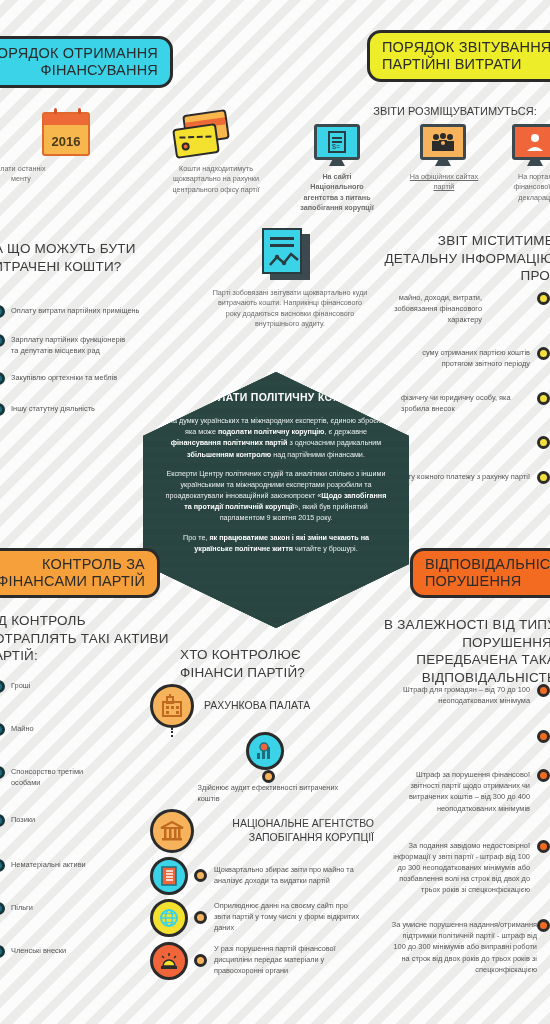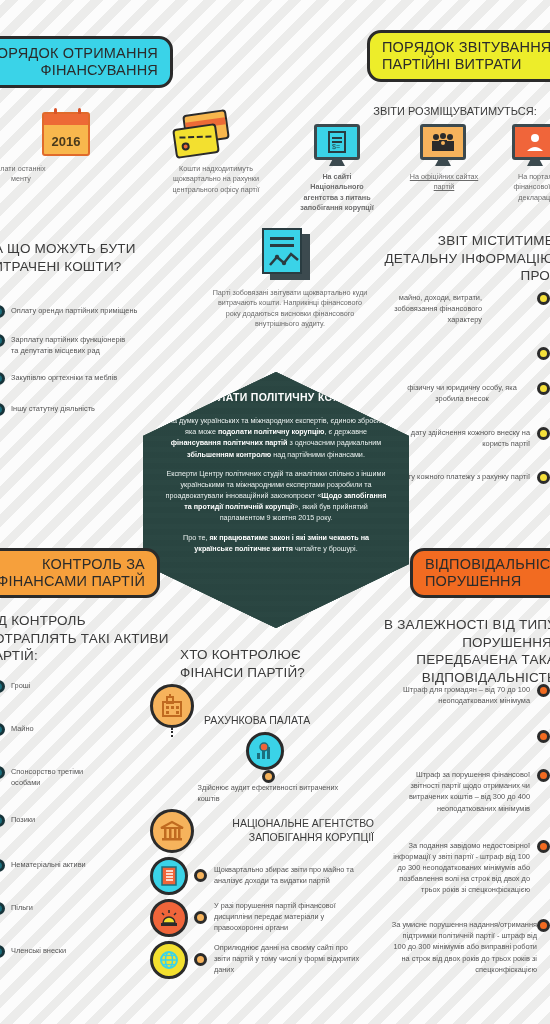--- a/index.html
+++ b/index.html
@@ -251,21 +251,21 @@
       <path d="M3 20 q8 -8 16 0z" fill="#fff"></path>
     </svg>
   </div>
   <div class="cap" style="left:500px;top:172px;width:72px;">На порталі фінансової е-декларації</div>
 
   <div class="sec-title" style="left:-16px;top:240px;width:190px;">НА ЩО МОЖУТЬ БУТИ ВИТРАЧЕНІ КОШТИ?</div>
 
   <div class="blist" style="left:-8px;top:305px;width:180px;">
     <div class="brow">
       <span class="bdot dot-teal"></span>
-      <span class="btxt" style="margin-left:6px;">Оплату оренди партійних приміщень</span>
+      <span class="btxt" style="margin-left:6px;">Оплату витрати партійних приміщень</span>
     </div>
     <div class="brow" style="margin-top:16px;">
       <span class="bdot dot-teal"></span>
       <span class="btxt" style="margin-left:6px;width:120px;">Зарплату партійних функціонерів та депутатів місцевих рад</span>
     </div>
     <div class="brow" style="margin-top:16px;">
       <span class="bdot dot-teal"></span>
       <span class="btxt" style="margin-left:6px;">Закупівлю оргтехніки та меблів</span>
     </div>
     <div class="brow" style="margin-top:18px;">
@@ -289,28 +289,28 @@
   <div class="cap" style="left:212px;top:288px;width:156px;">Парті зобовязані звітувати щоквартально куди витрачають кошти. Наприкінці фінансового року додаються висновки фінансового внутрішнього аудиту.</div>
 
   <div class="sec-title" style="left:378px;top:232px;width:176px;text-align:right;">ЗВІТ МІСТИТИМЕ ДЕТАЛЬНУ ІНФОРМАЦІЮ ПРО:</div>
 
   <div class="blist" style="left:378px;top:292px;width:172px;">
     <div class="brow r" style="margin-bottom:22px;gap:48px;">
       <span class="btxt" style="margin-right:7px;text-align:right;width:136px;">майно, доходи, витрати, зобовязання фінансового характеру</span>
       <span class="bdot dot-yellow"></span>
     </div>
     <div class="brow r" style="margin-bottom:22px;">
+      <span class="btxt" style="margin-right:7px;text-align:right;width:136px;">суму отриманих партією коштів протягом звітного періоду</span>
       <span class="bdot dot-yellow"></span>
     </div>
     <div class="brow r" style="margin-bottom:22px;">
-      <span class="btxt" style="margin-right:7px;text-align:center;width:136px;">фізичну чи юридичну особу, яка зробила внесок</span>
+      <span class="btxt" style="text-align:left;width:136px;">фізичну чи юридичну особу, яка зробила внесок</span>
       <span class="bdot dot-yellow"></span>
     </div>
     <div class="brow r" style="margin-bottom:22px;">
-      <span class="btxt" style="margin-right:7px;text-align:right;width:136px;">дату здійснення кожного внеску на користь партії</span>
       <span class="bdot dot-yellow"></span>
     </div>
     <div class="brow r">
       <span class="btxt" style="margin-right:7px;text-align:right;width:136px;">дату кожного платежу з рахунку партії</span>
       <span class="bdot dot-yellow"></span>
     </div>
   </div>
 
   <div class="hex">
     <div class="hex-photo"></div>
@@ -365,21 +365,21 @@
     <div class="brow">
       <span class="bdot dot-teal"></span>
       <span class="btxt" style="margin-left:6px;">Членські внески</span>
     </div>
   </div>
 
   <div class="sec-title" style="left:180px;top:646px;width:180px;">ХТО КОНТРОЛЮЄ ФІНАНСИ ПАРТІЙ?</div>
 
   <div class="chain">
 
-    <div class="chain-row" style="margin-bottom:4px;align-items:flex-end;">
+    <div class="chain-row" style="margin-bottom:4px;">
       <div class="circ circ-lg c-orange">
         <svg width="26" height="24" viewBox="0 0 26 24" aria-hidden="true">
           <rect x="4" y="8" width="18" height="14" fill="none" stroke="#c06a20" stroke-width="2"></rect>
           <rect x="8" y="3" width="6" height="6" fill="none" stroke="#c06a20" stroke-width="2"></rect>
           <line x1="11" y1="0" x2="11" y2="3" stroke="#c06a20" stroke-width="2"></line>
           <rect x="7" y="12" width="3" height="3" fill="#c06a20"></rect>
             <rect x="12" y="12" width="3" height="3" fill="#c06a20"></rect>
           <rect x="17" y="12" width="3" height="3" fill="#c06a20"></rect>
             <rect x="7" y="17" width="3" height="3" fill="#c06a20"></rect>
           <rect x="17" y="17" width="3" height="3" fill="#c06a20"></rect>
@@ -424,47 +424,47 @@
           <line x1="7" y1="6" x2="14" y2="6" stroke="#fff" stroke-width="1.5"></line>
           <line x1="7" y1="9" x2="14" y2="9" stroke="#fff" stroke-width="1.5"></line>
           <line x1="7" y1="12" x2="14" y2="12" stroke="#fff" stroke-width="1.5"></line>
           <line x1="7" y1="15" x2="14" y2="15" stroke="#fff" stroke-width="1.5"></line>
         </svg>
       </div>
       <span class="minidot"></span>
       <span class="chain-text" style="width:142px;">Щоквартально збирає звіти про майно та аналізує доходи та видатки партій</span>
     </div>
 
+    <div class="chain-row">
+      <div class="circ circ-md c-yel">
+        <svg width="22" height="22" viewBox="0 0 22 22" aria-hidden="true">
+          <circle cx="11" cy="11" r="8" fill="none" stroke="#3ad3e8" stroke-width="2"></circle>
+          <ellipse cx="11" cy="11" rx="3.5" ry="8" fill="none" stroke="#3ad3e8" stroke-width="1.5"></ellipse>
+          <line x1="3" y1="11" x2="19" y2="11" stroke="#3ad3e8" stroke-width="1.5"></line>
+          <line x1="4.5" y1="6.5" x2="17.5" y2="6.5" stroke="#3ad3e8" stroke-width="1.2"></line>
+          <line x1="4.5" y1="15.5" x2="17.5" y2="15.5" stroke="#3ad3e8" stroke-width="1.2"></line>
+        </svg>
+      </div>
+      <span class="minidot"></span>
+      <span class="chain-text" style="width:146px;">Оприлюднює данні на своєму сайті про звіти партій у тому числі у формі відкритих даних</span>
+    </div>
+
     <div class="chain-row" style="margin-bottom:4px;">
       <div class="circ circ-md c-red">
         <svg width="22" height="20" viewBox="0 0 22 20" aria-hidden="true">
           <path d="M5 15 a6 6 0 0 1 12 0z" fill="#f3e02f" stroke="#2b2b2b" stroke-width="1.5"></path>
           <rect x="3" y="15" width="16" height="3" fill="#2b2b2b"></rect>
           <line x1="11" y1="2" x2="11" y2="5" stroke="#2b2b2b" stroke-width="1.5"></line>
           <line x1="4" y1="5" x2="6" y2="7" stroke="#2b2b2b" stroke-width="1.5"></line>
           <line x1="18" y1="5" x2="16" y2="7" stroke="#2b2b2b" stroke-width="1.5"></line>
         </svg>
       </div>
       <span class="minidot"></span>
       <span class="chain-text" style="width:142px;">У разі порушення партій фінансової дисципліни передає матеріали у правоохоронні органи</span>
     </div>
-
-    <div class="chain-row">
-      <div class="circ circ-md c-yel">
-        <svg width="22" height="22" viewBox="0 0 22 22" aria-hidden="true">
-          <circle cx="11" cy="11" r="8" fill="none" stroke="#3ad3e8" stroke-width="2"></circle>
-          <ellipse cx="11" cy="11" rx="3.5" ry="8" fill="none" stroke="#3ad3e8" stroke-width="1.5"></ellipse>
-          <line x1="3" y1="11" x2="19" y2="11" stroke="#3ad3e8" stroke-width="1.5"></line>
-          <line x1="4.5" y1="6.5" x2="17.5" y2="6.5" stroke="#3ad3e8" stroke-width="1.2"></line>
-          <line x1="4.5" y1="15.5" x2="17.5" y2="15.5" stroke="#3ad3e8" stroke-width="1.2"></line>
-        </svg>
-      </div>
-      <span class="minidot"></span>
-      <span class="chain-text" style="width:146px;">Оприлюднює данні на своєму сайті про звіти партій у тому числі у формі відкритих даних</span>
-    </div>
   </div>
 
   <div class="sec-title" style="left:374px;top:616px;width:182px;text-align:right;">В ЗАЛЕЖНОСТІ ВІД ТИПУ ПОРУШЕННЯ, ПЕРЕДБАЧЕНА ТАКА ВІДПОВІДАЛЬНІСТЬ</div>
 
   <div class="blist" style="left:376px;top:684px;width:174px;">
     <div class="brow r" style="margin-bottom:24px;">
       <span class="btxt" style="margin-right:7px;text-align:right;width:140px;">Штраф для громадян – від 70 до 100 неоподаткованих мінімума</span>
       <span class="bdot dot-orange"></span>
     </div>
     <div class="brow r" style="margin-bottom:26px;">

